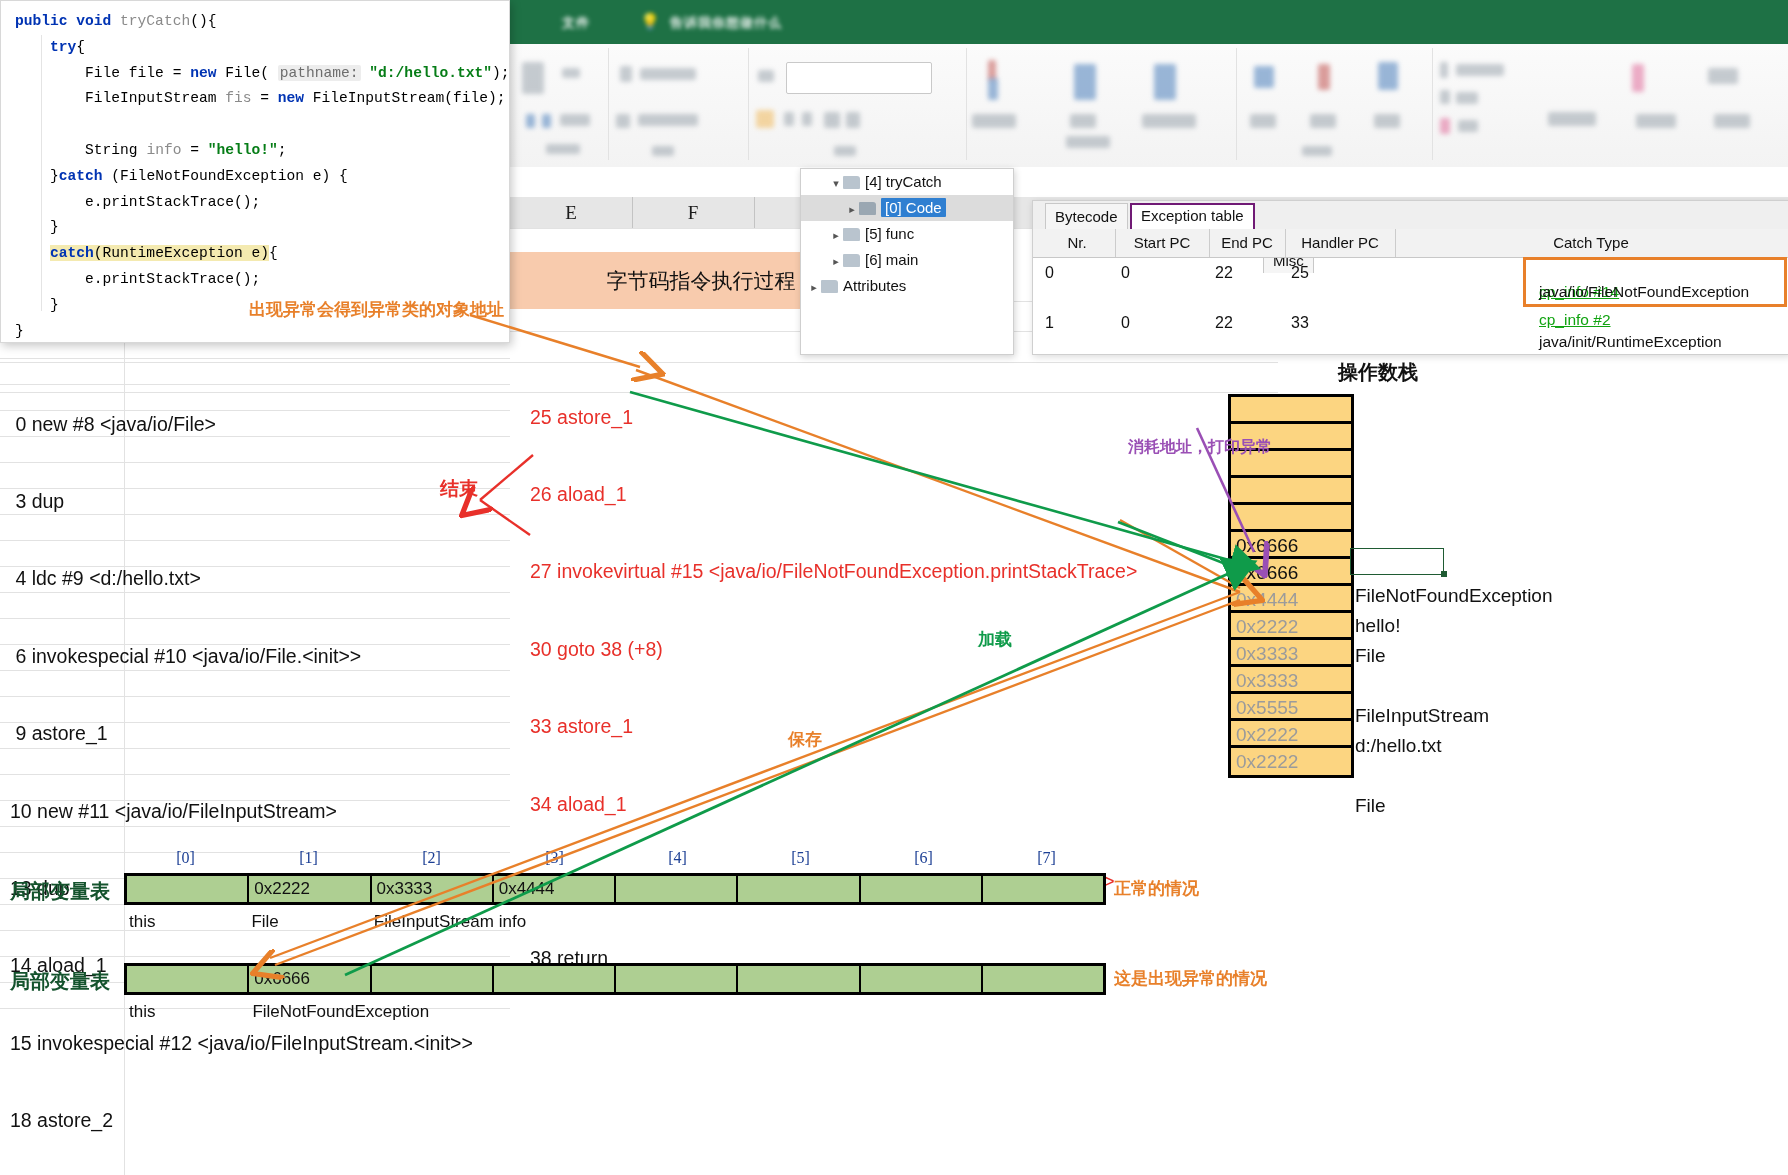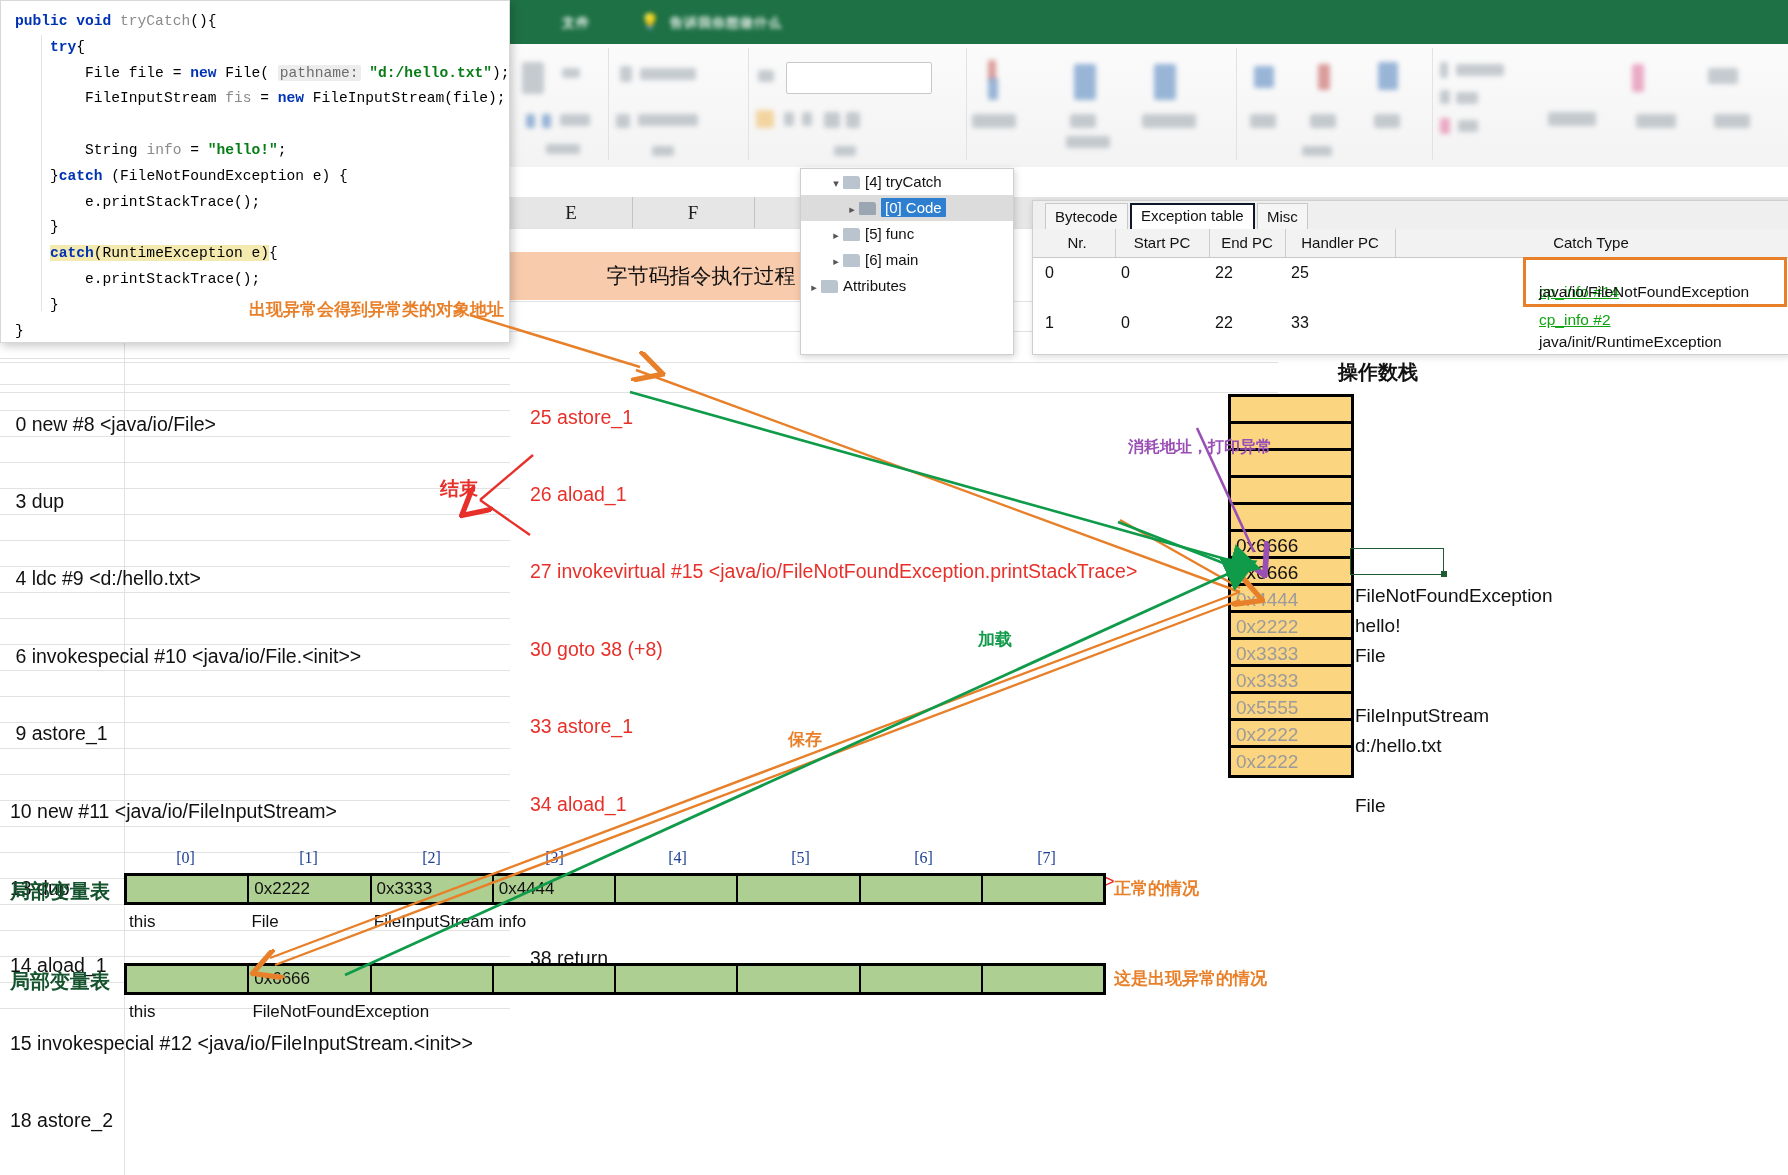--- a/index.html
+++ b/index.html
@@ -34,21 +34,21 @@
   
   #grid{left:0;top:228px;width:1278px;height:947px;}
   .gline-h{position:absolute;left:0;width:1278px;height:1px;background:#e2e2e2;}
 
   
   #left-grid{left:0;top:228px;width:510px;height:947px;}
   .lg-h{position:absolute;left:0;width:510px;height:1px;background:#e2e2e2;}
   .lg-v{position:absolute;top:0;width:1px;height:947px;background:#e2e2e2;}
 
   
-  #title-cell{left:508px;top:252px;width:386px;height:48px;background:#f8cbad;
+  #title-cell{left:508px;top:252px;width:386px;height:57px;background:#f8cbad;
       display:flex;align-items:center;justify-content:center;
       font-size:21px;color:#111;font-weight:normal;}
 
   
   #code-editor{left:0;top:0;width:510px;height:343px;background:#ffffff;
       border:1px solid #d8d8d8;box-shadow:2px 3px 9px rgba(0,0,0,.22);
       font-family:"Liberation Mono","DejaVu Sans Mono",monospace;
       font-size:14.6px;line-height:25.8px;padding:8px 0 0 0;box-sizing:border-box;}
   #code-editor .ln{white-space:pre;padding-left:14px;}
   .kw{color:#0033b3;font-weight:bold;}
@@ -69,21 +69,21 @@
   .folder.dk{background:#9aa7b2;}
   .sel-label{background:#2f7fd1;color:#fff;padding:1px 4px;border-radius:1px;}
 
   
   #exc-panel{left:1032px;top:200px;width:756px;height:153px;background:#ffffff;
       border:1px solid #cfcfcf;box-shadow:1px 2px 7px rgba(0,0,0,.14);}
   #exc-tabs{height:28px;background:#efefef;border-bottom:1px solid #c8c8c8;position:relative;}
   .exc-tab{position:absolute;top:2px;height:25px;line-height:25px;padding:0 9px;
            font-size:15px;color:#111;background:#f5f5f5;border:1px solid #c8c8c8;
            border-bottom:none;}
-  .exc-tab.hot{border:2px solid #0f172a;background:#ffffff;line-height:22px;}
+  .exc-tab.hot{border:2px solid #701a75;background:#ffffff;line-height:22px;}
   #exc-head{position:absolute;top:28px;left:0;width:756px;height:28px;background:#f2f2f2;
             border-bottom:1px solid #c8c8c8;}
   .exc-hcell{position:absolute;top:0;height:28px;line-height:28px;text-align:center;
              font-size:15px;color:#111;border-right:1px solid #cccccc;}
   .exc-row{position:absolute;left:0;width:756px;height:32px;}
   .exc-cell{position:absolute;top:0;height:32px;line-height:32px;font-size:16px;color:#111;
             padding-left:6px;}
   .cplink{color:#10a310;text-decoration:underline;font-size:15.5px;}
   .cpsub{color:#111;font-size:15.5px;}
   #exc-hl{position:absolute;left:490px;top:56px;width:264px;height:50px;
@@ -292,21 +292,21 @@
   </div>
   <div class="tree-row" style="padding-left:6px;">
     <span class="tw">▸</span><span class="folder"></span><span>Attributes</span>
   </div>
 </div>
 
 <div class="abs" id="exc-panel">
   <div id="exc-tabs">
     <div class="exc-tab" style="left:12px;">Bytecode</div>
     <div class="exc-tab hot" style="left:97px;">Exception table</div>
-    <div class="exc-tab" style="left:224px;">Misc</div>
+    <div class="exc-tab" style="left:230px;margin-top:44px;">Misc</div>
   </div>
   <div id="exc-head">
     <div class="exc-hcell" style="left:6px;width:76px;">Nr.</div>
     <div class="exc-hcell" style="left:82px;width:94px;">Start PC</div>
     <div class="exc-hcell" style="left:176px;width:76px;">End PC</div>
     <div class="exc-hcell" style="left:252px;width:110px;">Handler PC</div>
     <div class="exc-hcell" style="left:362px;width:392px;border-right:none;">Catch Type</div>
   </div>
 
   <div class="exc-row" style="top:56px;">

